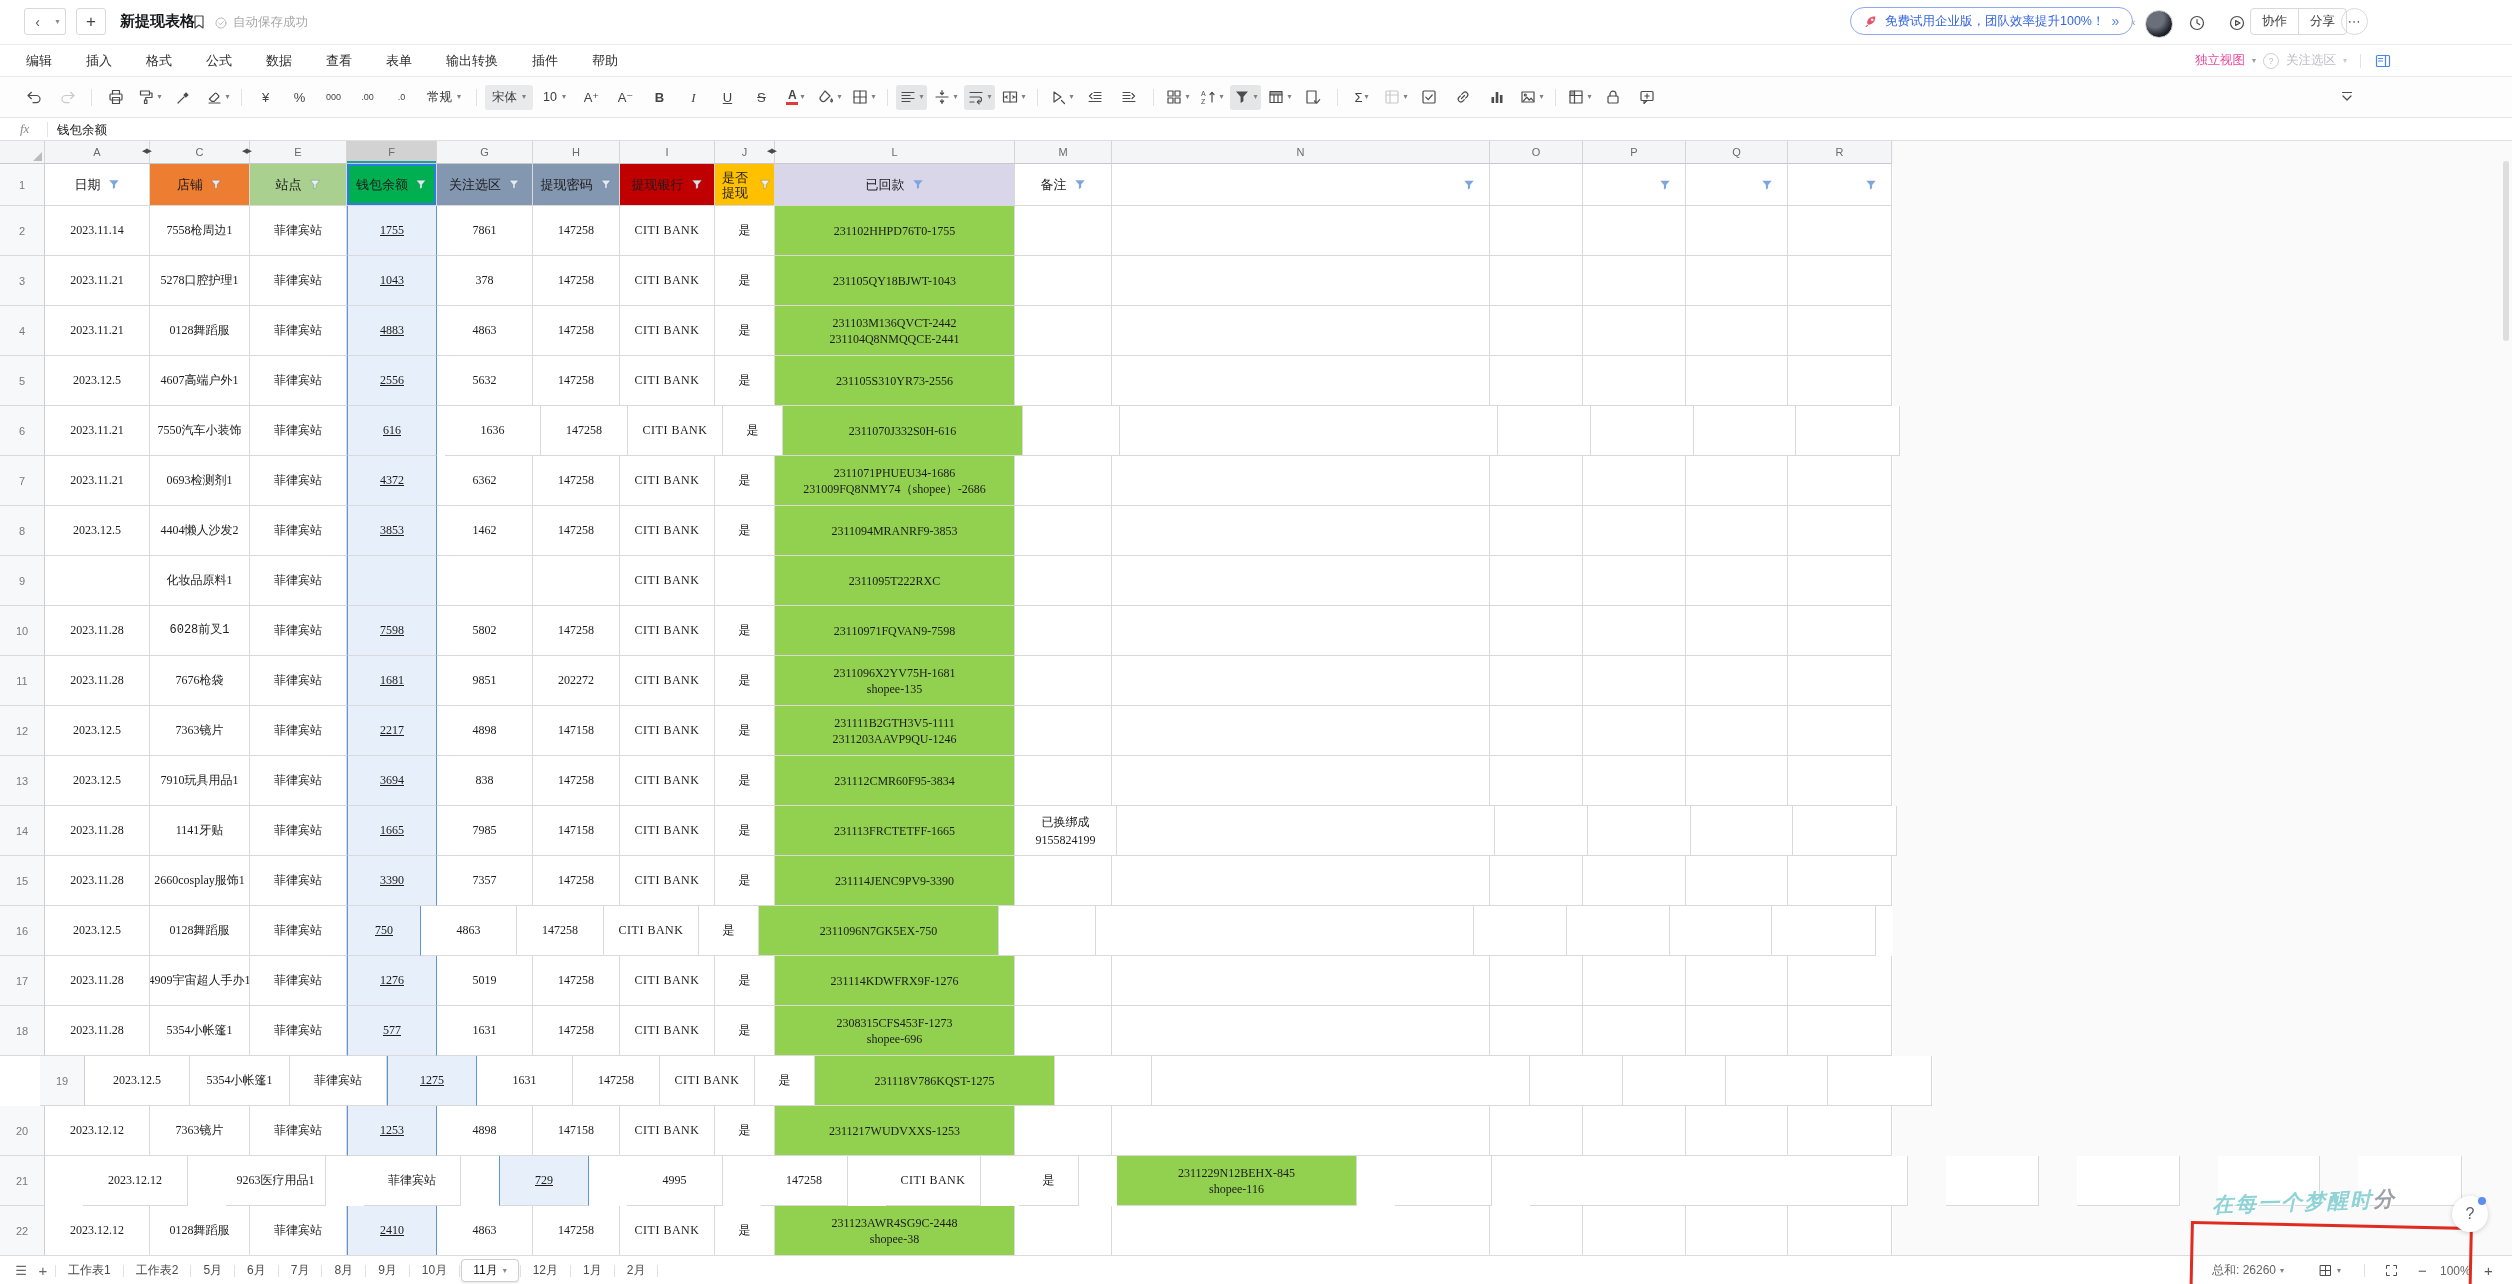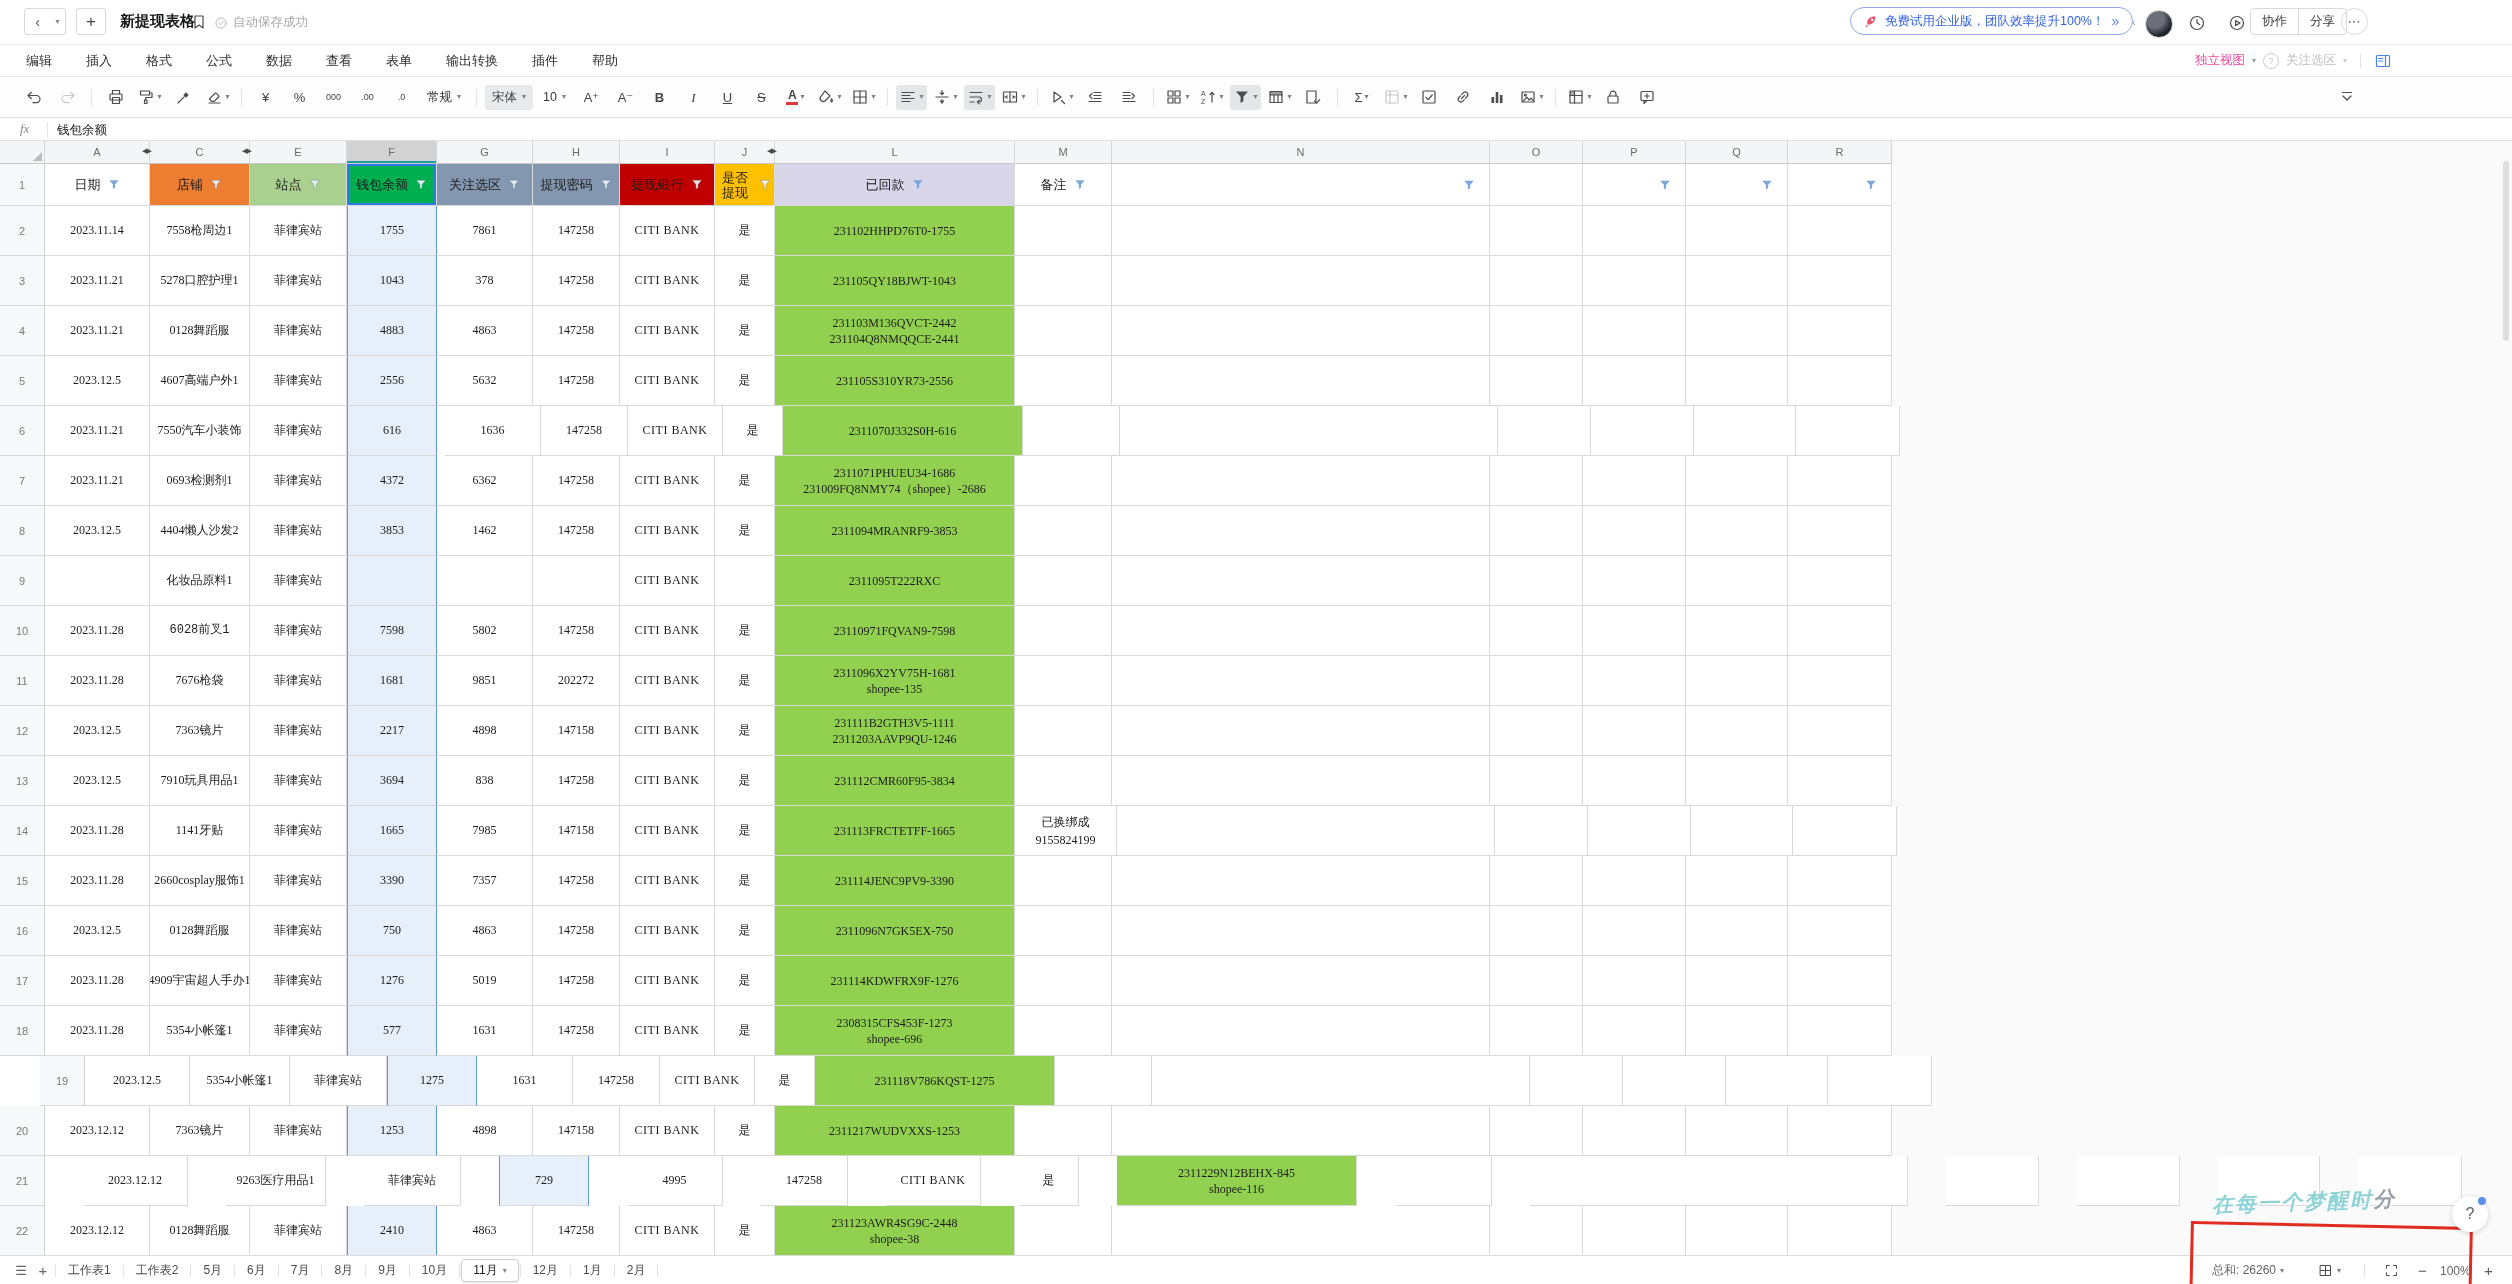--- a/index.html
+++ b/index.html
@@ -82,21 +82,21 @@
   #corner .tri{position:absolute;right:2px;bottom:2px;width:0;height:0;border-left:9px solid transparent;border-bottom:9px solid #bcbcbc;}
   .hmark{position:absolute;top:6px;font-size:7px;color:#4a4a4a;letter-spacing:-1px;z-index:3;}
   .grow{display:flex;width:1893px;background:#fff;}
   .rh{flex:none;box-sizing:border-box;border-right:1px solid #cfcfcf;border-bottom:1px solid #d9d9d9;background:#f7f8f9;
       color:#7a7a7a;font-size:11px;display:flex;align-items:center;justify-content:center;}
   .cell{flex:none;box-sizing:border-box;border-right:1px solid #d9d9d9;border-bottom:1px solid #d9d9d9;
         display:flex;align-items:center;justify-content:center;text-align:center;
         font-family:"Liberation Serif","DejaVu Serif",serif;font-size:12px;color:#1c1c1c;line-height:15px;
         overflow:hidden;white-space:nowrap;position:relative;background:#fff;}
   .cell.h1{font-size:13px;white-space:normal;line-height:15px;}
-  .cell.c-f{background:#e6effa;border-left:1px solid #5f93dc;border-right:1px solid #5f93dc;}
+  .cell.c-f{background:#e6effa;border-left:1px solid #5f93dc;border-right:1px solid #5f93dc;text-decoration:underline;}
   .cell.c-l{background:#92D050;}
   .cell.selcell{box-shadow:inset 0 0 0 2px #2f7ae5;}
   .funnel{margin-left:7px;flex:none;}
   .funnel.anchored{position:absolute;right:14px;top:50%;margin:0;transform:translateY(-50%);}
   #vscroll{position:absolute;right:3px;top:20px;width:6px;height:180px;border-radius:3px;background:#dedede;}
 
   
   #tabbar{position:absolute;left:0;top:1255px;width:2512px;height:29px;background:#fff;border-top:1px solid #dcdcdc;z-index:40;}
   #tabs{position:absolute;left:10px;top:0;height:29px;display:flex;align-items:center;}
   #tabs .ticon{width:22px;display:flex;align-items:center;justify-content:center;color:#666;font-size:13px;}
@@ -857,21 +857,21 @@
           <div class="cell" style="width: 93px; height: 50px;"></div>
           <div class="cell" style="width: 103px; height: 50px;"></div>
           <div class="cell" style="width: 102px; height: 50px;"></div>
           <div class="cell" style="width: 104px; height: 50px;"></div>
         </div>
         <div class="grow" style="height: 50px;">
           <div class="rh" style="width: 45px;">16</div>
           <div class="cell" style="width: 105px; height: 50px;">2023.12.5</div>
           <div class="cell" style="width: 100px; height: 50px;">0128舞蹈服</div>
           <div class="cell" style="width: 97px; height: 50px;">菲律宾站</div>
-          <div class="cell c-f" style="width: 90px; height: 50px;">750</div>
+          <div class="cell c-f" style="width: 74px; height: 50px;">750</div>
           <div class="cell" style="width: 96px; height: 50px;">4863</div>
           <div class="cell" style="width: 87px; height: 50px;">147258</div>
           <div class="cell" style="width: 95px; height: 50px; letter-spacing: 0.5px;">CITI BANK</div>
           <div class="cell" style="width: 60px; height: 50px;">是</div>
           <div class="cell c-l" style="width: 240px; height: 50px; flex-direction: column; justify-content: center; line-height: 16px;">2311096N7GK5EX-750</div>
           <div class="cell" style="width: 97px; height: 50px;"></div>
           <div class="cell" style="width: 378px; height: 50px;"></div>
           <div class="cell" style="width: 93px; height: 50px;"></div>
           <div class="cell" style="width: 103px; height: 50px;"></div>
           <div class="cell" style="width: 102px; height: 50px;"></div>

